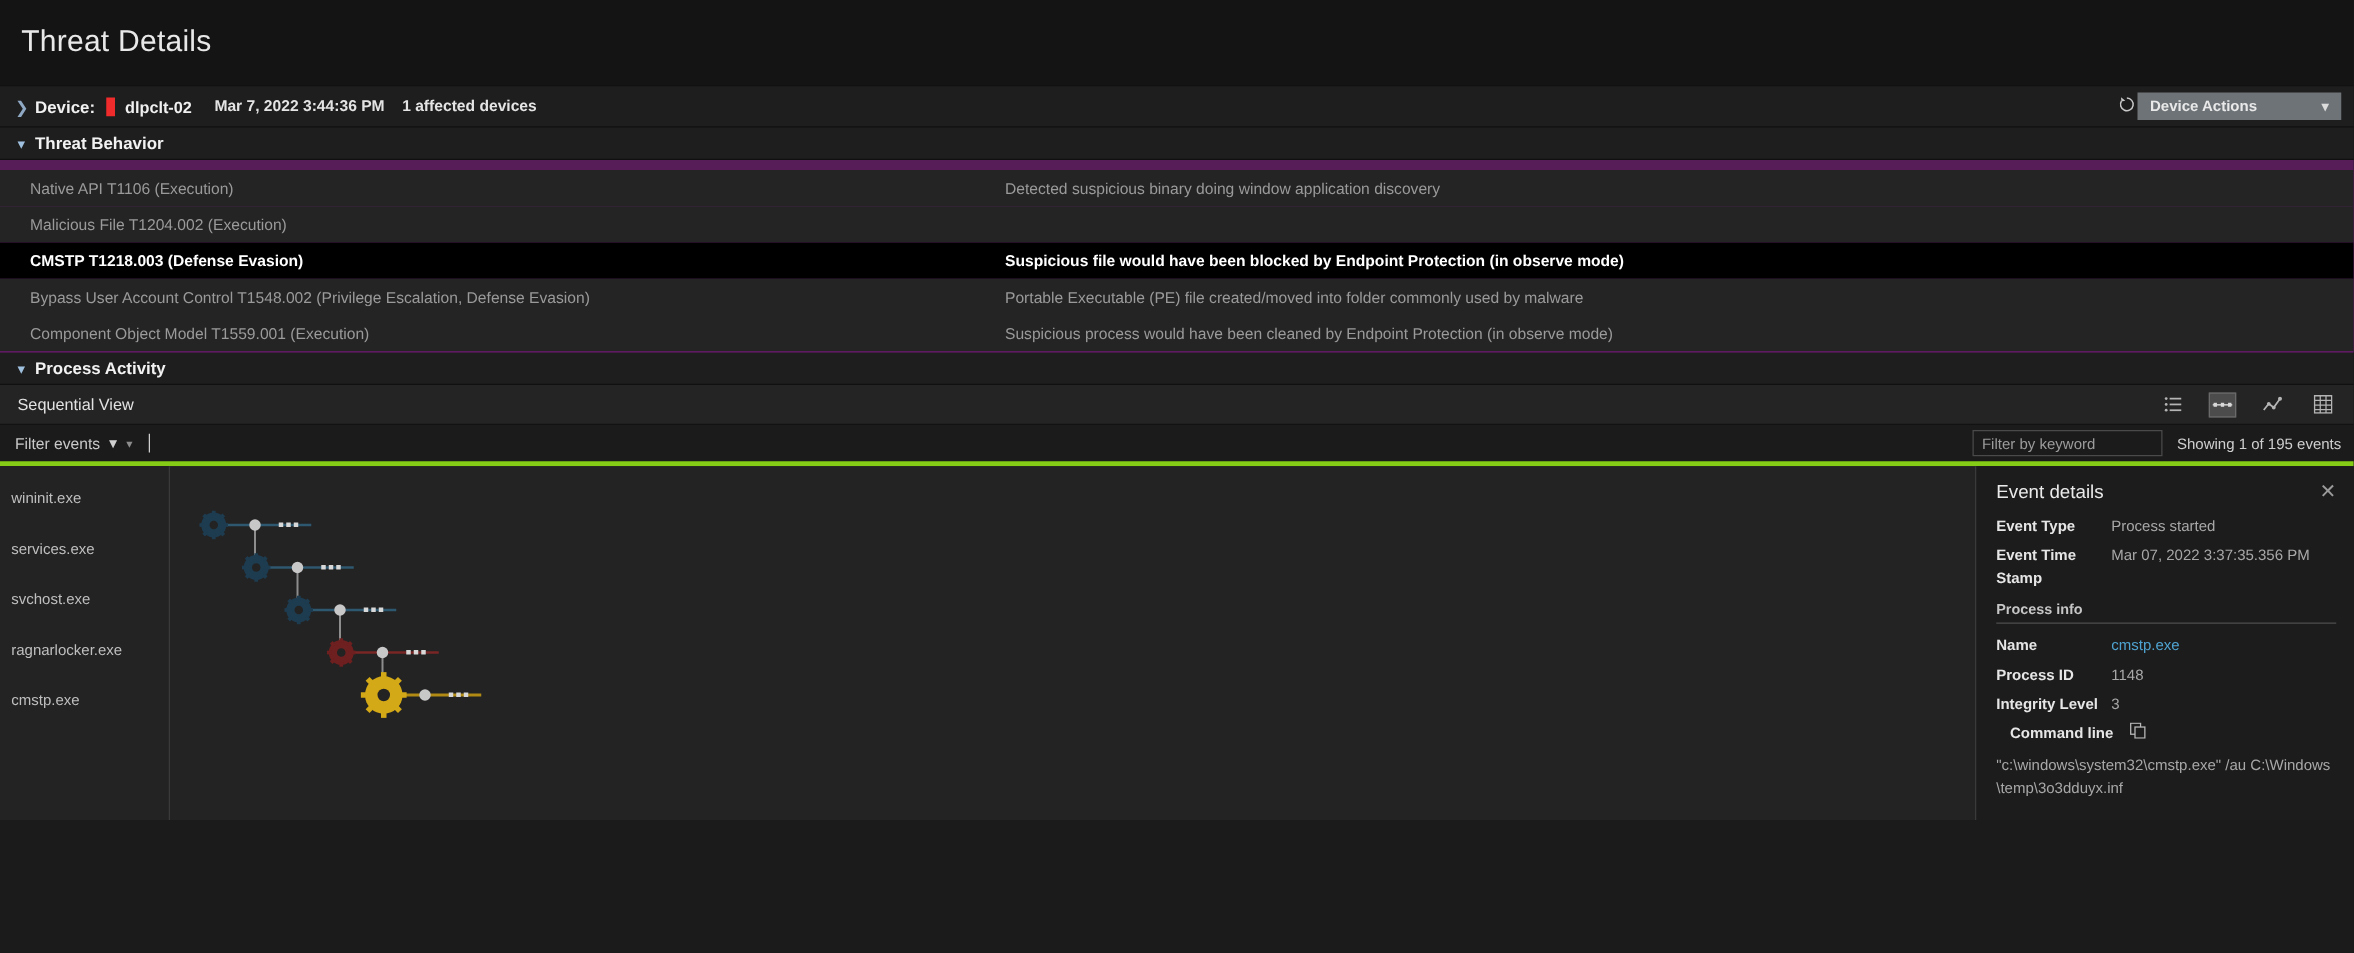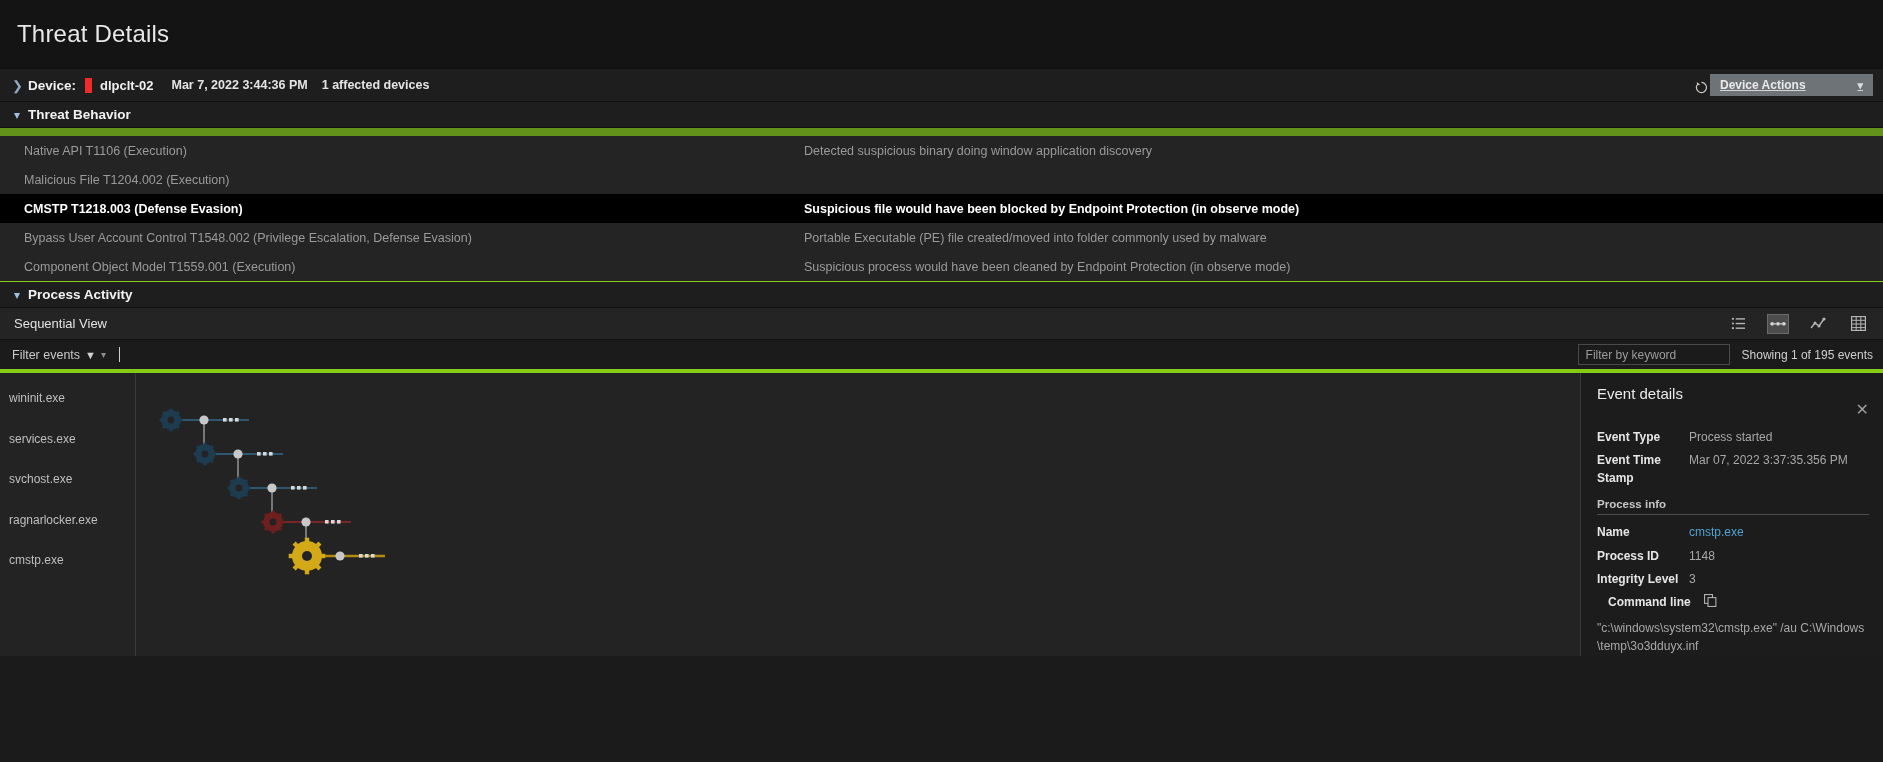--- a/index.html
+++ b/index.html
@@ -73,22 +73,21 @@
     margin-right: 14px;
   }
   .device-affected {
     font-size: 12.5px;
     font-weight: bold;
     color: #e4e4e4;
   }
   .device-bar-right {
     margin-left: auto;
     display: flex;
-    align-items: flex-end;
-    text-decoration: underline;
+    align-items: flex-start;
   }
   .refresh-icon {
     width: 18px; height: 18px;
     display: flex; align-items: center; justify-content: center;
     cursor: pointer;
   }
   .device-actions-btn {
     width: 163px;
     height: 22px;
     background: #6e7377;
@@ -121,21 +120,21 @@
     margin-right: 8px;
   }
   .section-header .stitle {
     font-size: 13.5px;
     font-weight: bold;
     color: #f2f2f2;
   }
 
   
   .threat-body {
-    background: #84cc16;
+    background: #701a75;
     position: relative;
     height: 154px;
     overflow: hidden;
   }
   .tb-partial {
     height: 8px;
     overflow: hidden;
     position: relative;
   }
   .tb-partial .tb-row { opacity: .35; }
@@ -286,23 +285,22 @@
     top: 0;
     width: 303px;
     height: 283px;
     background: #1c1c1c;
     border-left: 1px solid #3a3a3a;
     padding: 12px 14px 0 16px;
     overflow: hidden;
   }
   .ep-title-row {
     display: flex;
-    align-items: flex-start;
+    align-items: flex-end;
     margin-bottom: 11px;
-    flex-direction: column;
   }
   .ep-title {
     font-size: 15px;
     color: #eaeaea;
   }
   .ep-close {
     margin-left: auto;
     font-size: 16px;
     color: #9b9b9b;
     line-height: 1;

